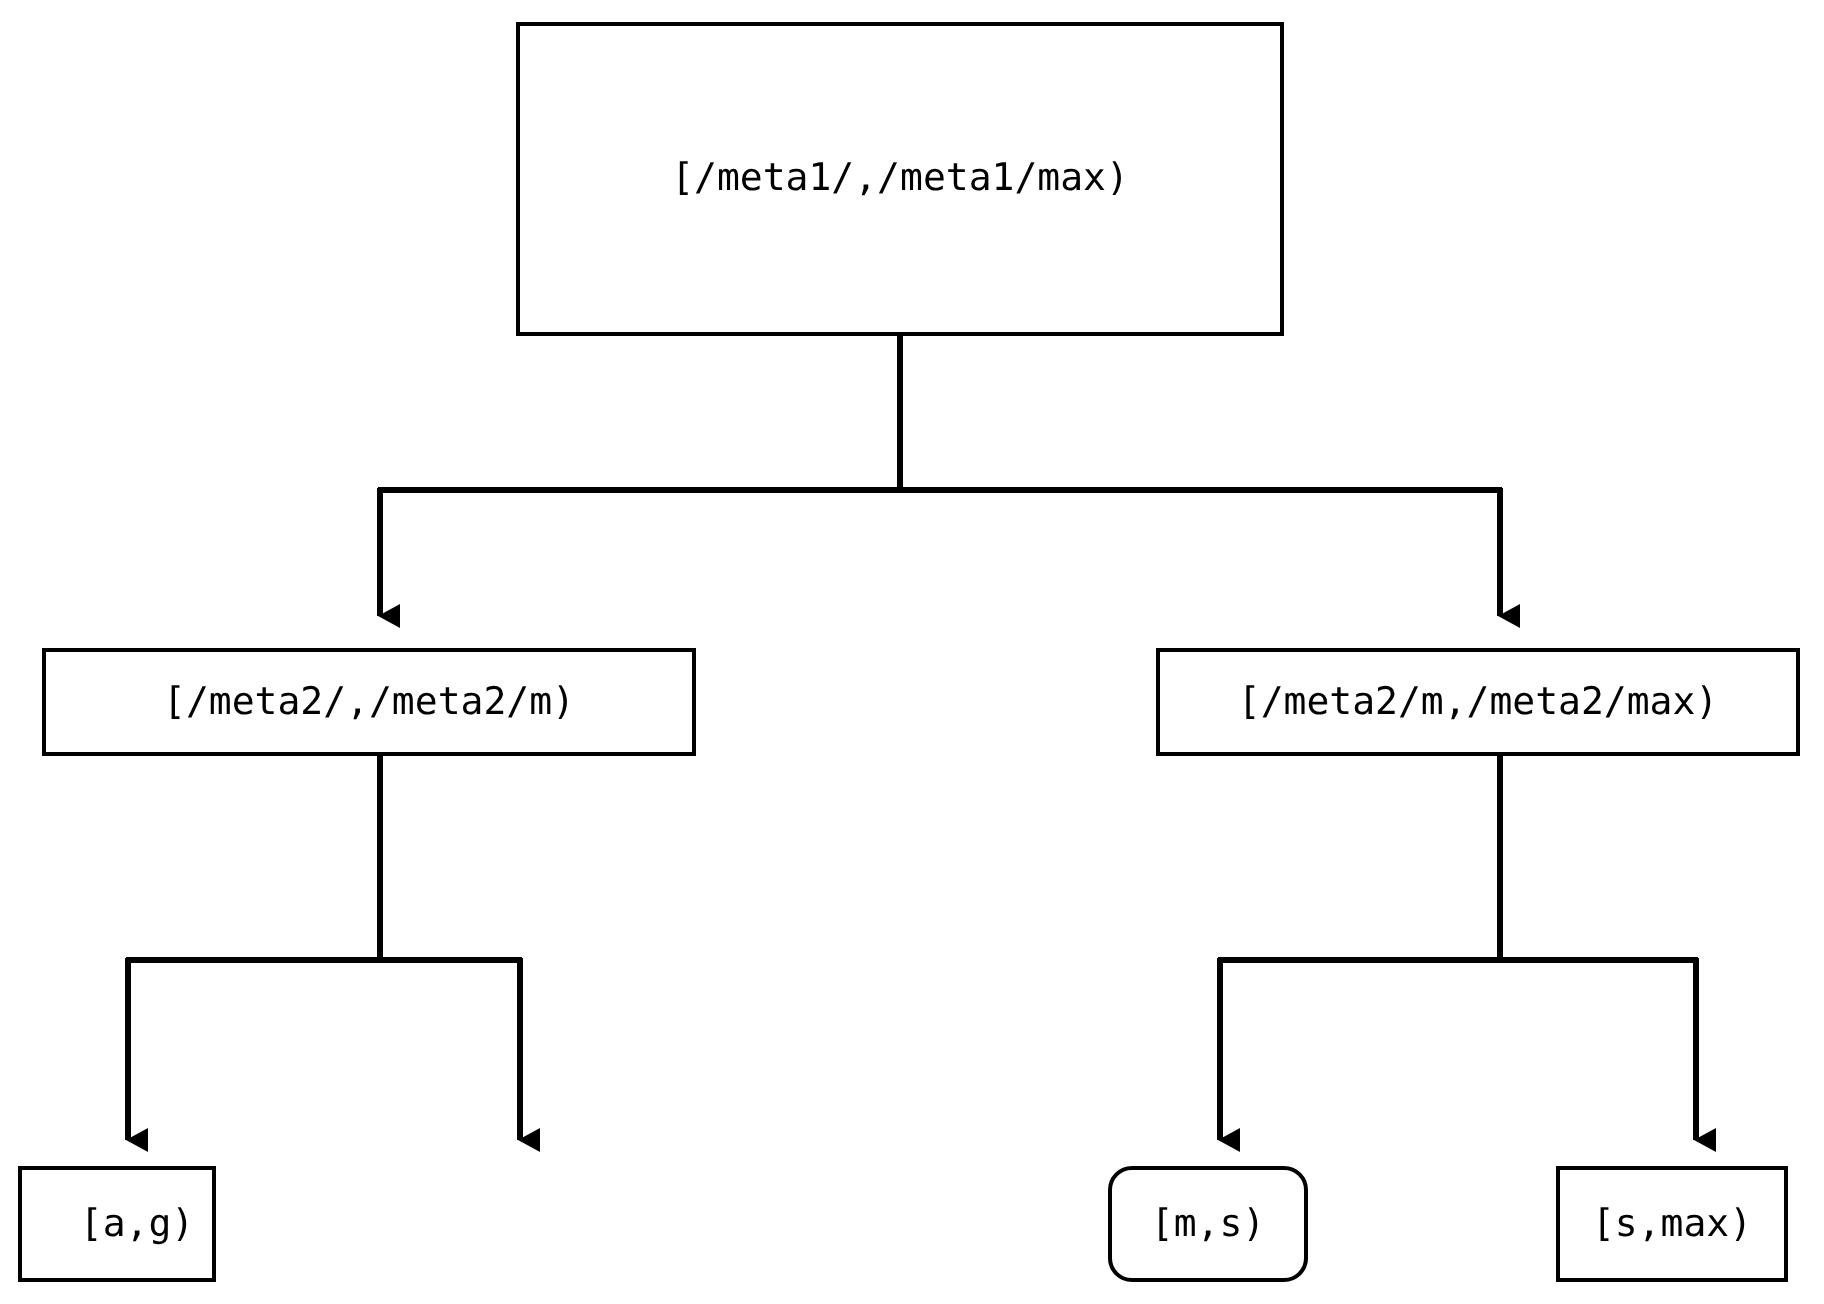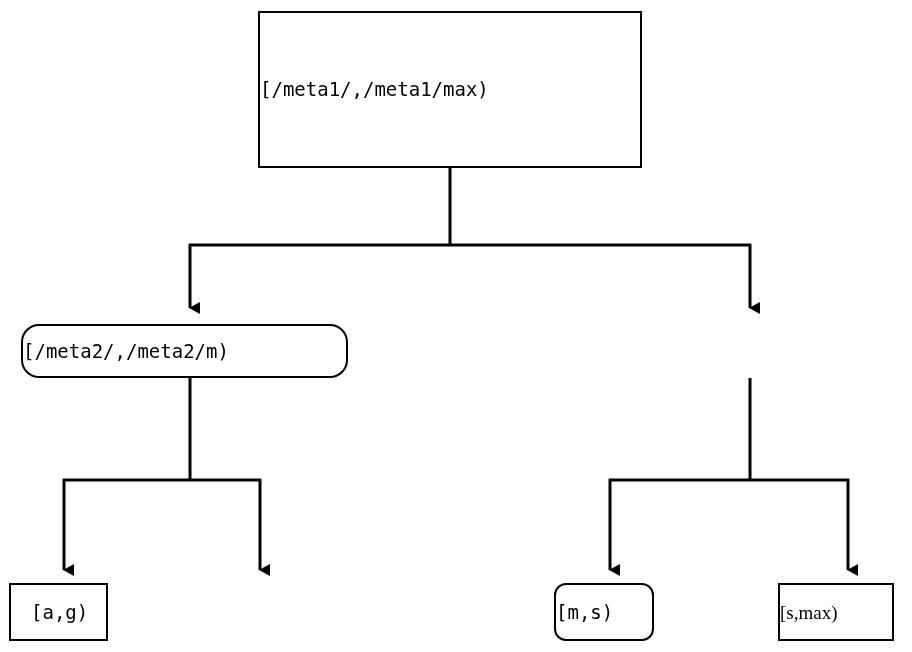--- a/index.html
+++ b/index.html
@@ -28,21 +28,21 @@
     height: 652px;
     pointer-events: none;
   }
   .node-box {
     position: absolute;
     box-sizing: border-box;
     border: 2px solid #000000;
     background: #ffffff;
     display: flex;
     align-items: center;
-    justify-content: flex-start;
+    justify-content: center;
     color: #000000;
     font-family: "DejaVu Sans Mono", "Liberation Mono", monospace;
     font-size: 19px;
     font-weight: 400;
     letter-spacing: 0px;
     white-space: nowrap;
     line-height: 1;
   }
   .node-label {
     display: block;
@@ -54,21 +54,20 @@
     top: 11px;
     width: 384px;
     height: 157px;
   }
   
   #node-mid-left {
     left: 21px;
     top: 324px;
     width: 327px;
     height: 54px;
-    border-radius: 18px;
   }
   #node-mid-right {
     left: 578px;
     top: 324px;
     width: 322px;
     height: 54px;
   }
   
   #node-leaf-ag {
     left: 9px;
@@ -88,21 +87,20 @@
     top: 583px;
     width: 100px;
     height: 58px;
     border-radius: 12px;
   }
   #node-leaf-smax {
     left: 778px;
     top: 583px;
     width: 116px;
     height: 58px;
-    font-family: Liberation Serif, serif;
   }
 </style>
 </head>
 <body>
 
 <div id="diagram-root">
 
   <svg id="connector-layer" width="912" height="652" viewBox="0 0 912 652" xmlns="http://www.w3.org/2000/svg">
 
     <defs>
@@ -138,20 +136,23 @@
   </svg>
 
   <div class="node-box" id="node-root">
     <span class="node-label">[/meta1/,/meta1/max)</span>
   </div>
 
   <div class="node-box" id="node-mid-left">
     <span class="node-label">[/meta2/,/meta2/m)</span>
   </div>
 
+  <div class="node-box" id="node-mid-right">
+    <span class="node-label">[/meta2/m,/meta2/max)</span>
+  </div>
 
   <div class="node-box" id="node-leaf-ag">
     <span class="node-label">[a,g)</span>
   </div>
 
 
   <div class="node-box" id="node-leaf-ms">
     <span class="node-label">[m,s)</span>
   </div>
 

